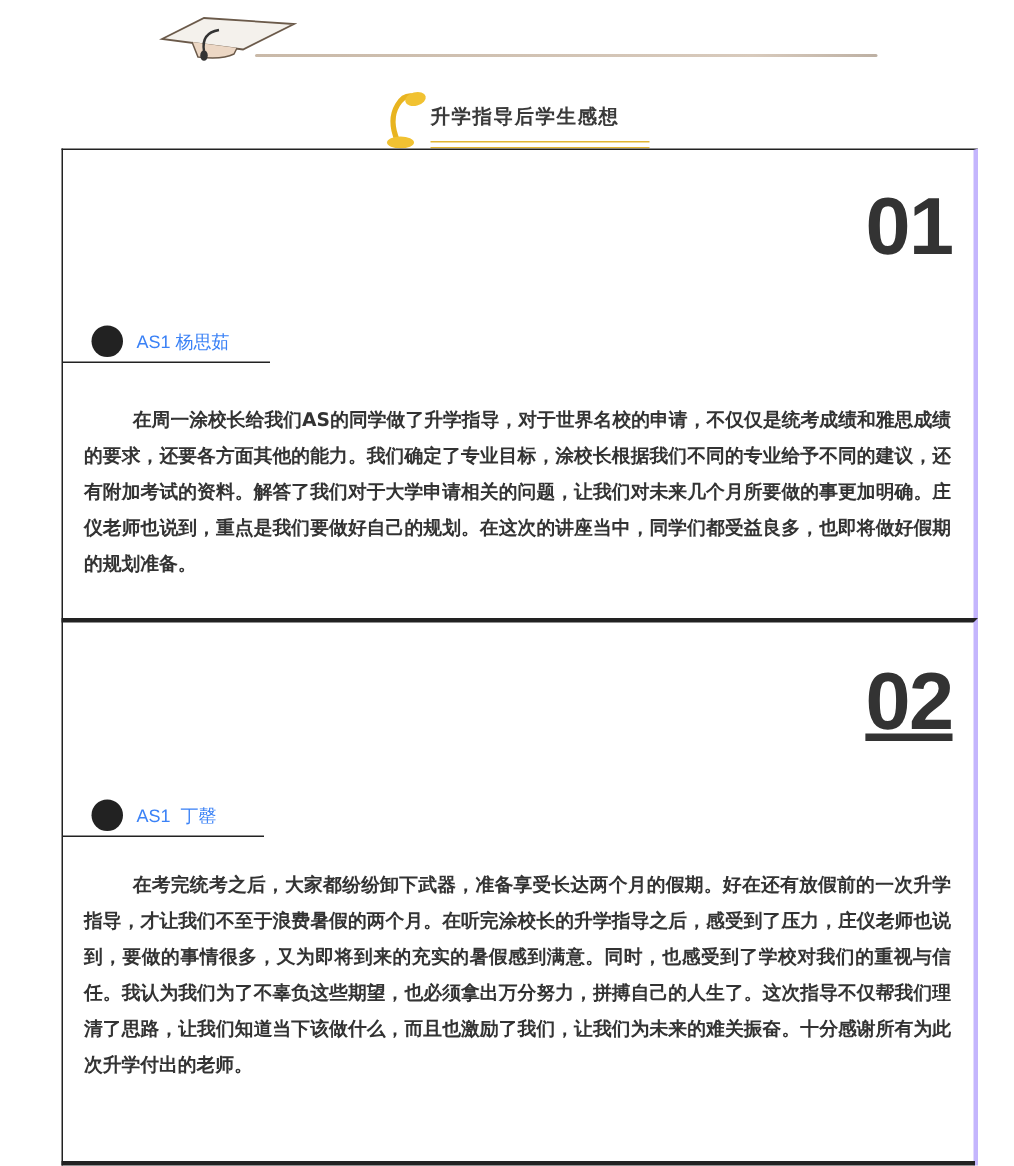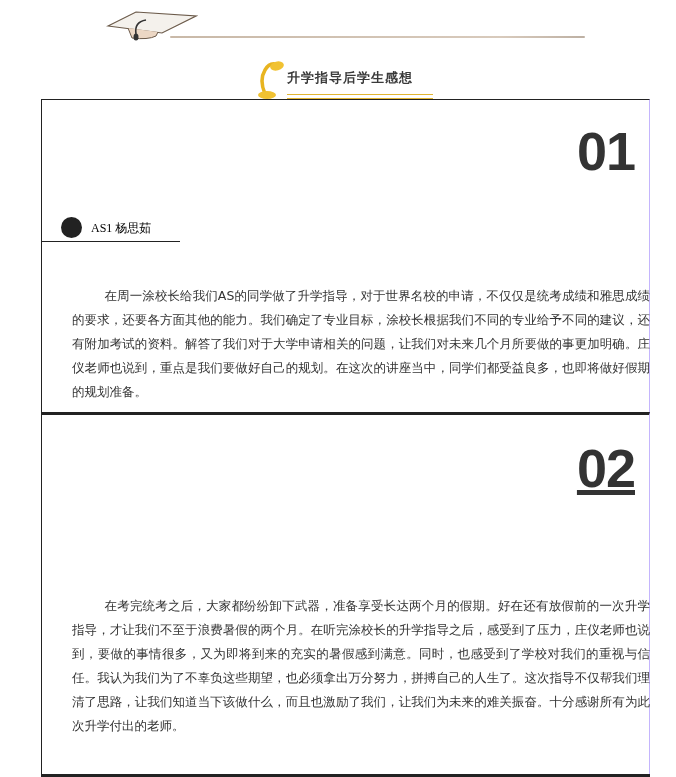--- a/index.html
+++ b/index.html
@@ -8,36 +8,36 @@
     .header-deco { position: absolute; left: 0; top: 0; width: 676px; height: 108px; }
     .cap { position: absolute; left: 106px; top: 8px; }
     .line { position: absolute; left: 170px; top: 36px; width: 415px; height: 2px;
             background: linear-gradient(to right, #c9b9a8, #d8cabc 80%, #bdb0a3); border-radius: 1px; }
     .lamp { position: absolute; left: 257px; top: 58px; }
     .section-title { position: absolute; left: 287px; top: 69px; font-size: 13px; font-weight: bold;
                      color: #3a3a3a; letter-spacing: 1px; }
     .title-underline { position: absolute; left: 287px; top: 94px; width: 146px; height: 3px;
                        border-top: 1px solid #e2b632; border-bottom: 1px solid #e2b632; }
     .card { position: absolute; left: 41px; width: 607px; border-left: 1px solid #222;
-            border-right: 1px solid #c4b5fd; background: #fff; }
+            border-right: 3px solid #c4b5fd; background: #fff; }
     .card1 { top: 99px; height: 312px; border-top: 1px solid #222; }
     .card2 { top: 412px; height: 362px; border-top: 3px solid #222; }
     .card-bottom { position: absolute; left: 41px; top: 774px; width: 609px; height: 3px; background: #222; }
     .num { position: absolute; right: 14px; font-family: "Liberation Sans", sans-serif;
            font-weight: bold; font-size: 54px; color: #333; letter-spacing: -1px; }
     .card1 .num { top: 20px; }
     .card2 .num { top: 22px; text-decoration: underline; }
     .student { position: absolute; left: 0; height: 26px; border-bottom: 1px solid #222; }
     .card1 .student { top: 115px; width: 138px; }
     .card2 .student { top: 116px; width: 134px; }
     .dot { position: absolute; left: 19px; top: 2px; width: 21px; height: 21px; border-radius: 50%; background: #222; }
-    .student-name { position: absolute; left: 49px; top: 5px; font-family: Liberation Serif, serif;
-                    font-size: 12px; color: #000000; white-space: pre; }
+    .student-name { position: absolute; left: 49px; top: 5px; font-family: Liberation Sans, sans-serif;
+                    font-size: 12px; color: #3b82f6; white-space: pre; }
     .para { position: absolute; left: 14px; width: 578px; font-size: 12.5px; line-height: 24px;
-            color: #333; text-indent: 2.6em; margin: 16px; text-align: justify; }
+            color: #333; text-indent: 2.6em; margin: 0; text-align: justify; font-weight: bold; }
     .card1 .para { top: 168px; }
     .card2 .para { top: 163px; }
   </style>
 </head>
 <body>
 
 <div class="header-deco">
   <svg class="cap" width="92" height="34" viewBox="0 0 92 34">
     <polygon points="2,18 30,4 90,8 56,25" fill="#f4f1ec" stroke="#6b5a4a" stroke-width="1.2"></polygon>
     <path d="M22,20 L26,30 Q42,32 50,28 L52,24" fill="#ecd7c4" stroke="#6b5a4a" stroke-width="1"></path>
@@ -58,15 +58,19 @@
   <div class="num">01</div>
   <div class="student">
     <span class="dot"></span>
     <span class="student-name">AS1 杨思茹</span>
   </div>
   <p class="para">在周一涂校长给我们AS的同学做了升学指导，对于世界名校的申请，不仅仅是统考成绩和雅思成绩的要求，还要各方面其他的能力。我们确定了专业目标，涂校长根据我们不同的专业给予不同的建议，还有附加考试的资料。解答了我们对于大学申请相关的问题，让我们对未来几个月所要做的事更加明确。庄仪老师也说到，重点是我们要做好自己的规划。在这次的讲座当中，同学们都受益良多，也即将做好假期的规划准备。</p>
 </div>
 
 <div class="card card2">
   <div class="num">02</div>
+  <div class="student">
+    <span class="dot"></span>
+    <span class="student-name">AS1  丁罄</span>
+  </div>
   <p class="para">在考完统考之后，大家都纷纷卸下武器，准备享受长达两个月的假期。好在还有放假前的一次升学指导，才让我们不至于浪费暑假的两个月。在听完涂校长的升学指导之后，感受到了压力，庄仪老师也说到，要做的事情很多，又为即将到来的充实的暑假感到满意。同时，也感受到了学校对我们的重视与信任。我认为我们为了不辜负这些期望，也必须拿出万分努力，拼搏自己的人生了。这次指导不仅帮我们理清了思路，让我们知道当下该做什么，而且也激励了我们，让我们为未来的难关振奋。十分感谢所有为此次升学付出的老师。</p>
 </div>
 <div class="card-bottom"></div>
 
 </body></html>

